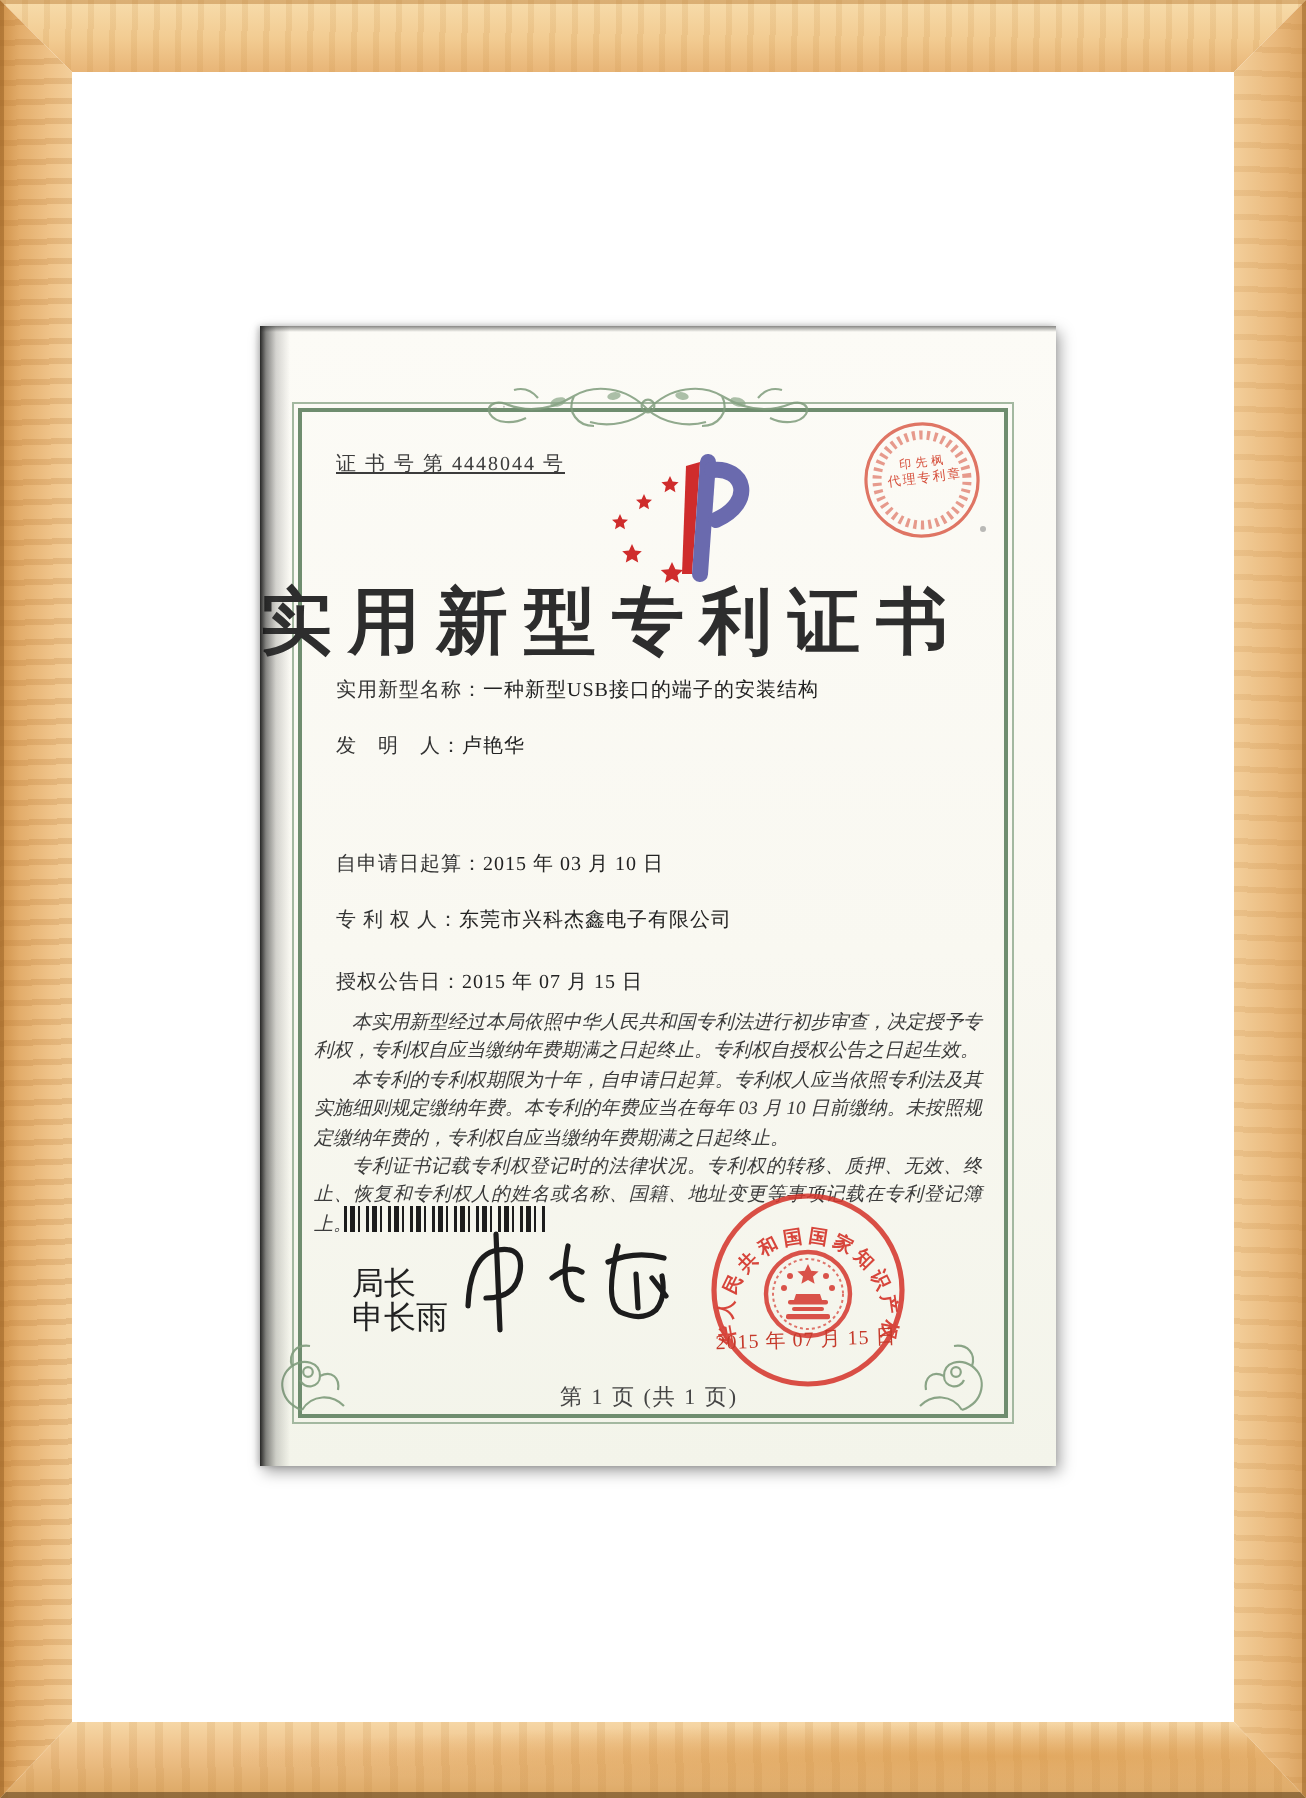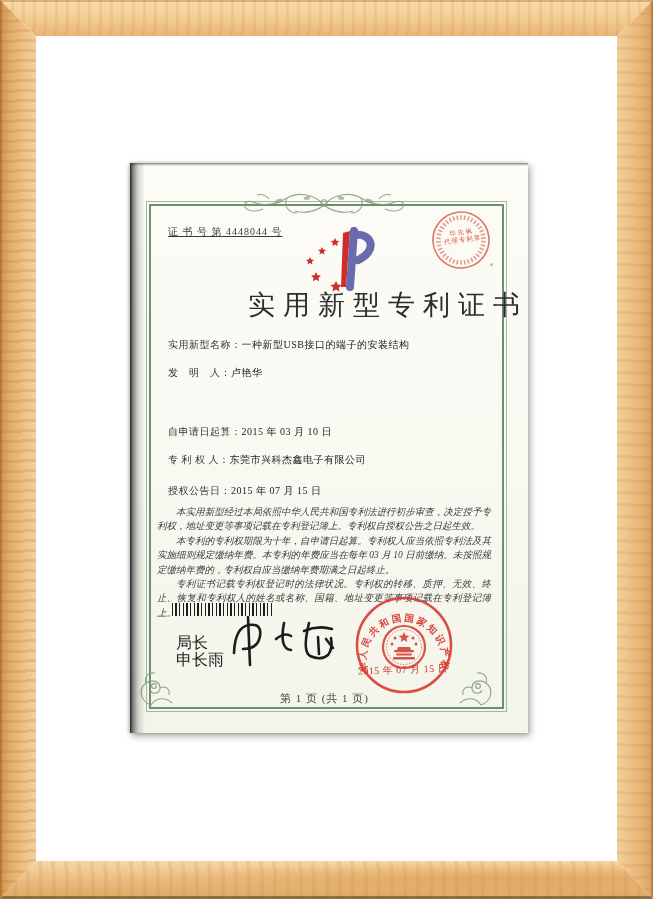--- a/index.html
+++ b/index.html
@@ -47,22 +47,22 @@
   .oc-left{left:6px;top:508px;}
   .oc-right{left:328px;top:508px;transform:scaleX(-1);}
   
   .certno{position:absolute;left:38px;top:62px;font-size:10px;letter-spacing:1px;color:#3c3c3c;text-decoration:underline;}
   .logo{position:absolute;left:168px;top:64px;}
   .agent-stamp{position:absolute;left:300px;top:46px;transform:rotate(-7deg);opacity:.92;}
   .agent-center{position:absolute;left:300px;top:46px;width:62px;transform:rotate(-7deg);
     color:#d6503d;text-align:center;}
   .agent-center .l1{margin-top:20px;font-size:6px;letter-spacing:2px;line-height:7px;}
   .agent-center .l2{font-size:6.5px;letter-spacing:1px;line-height:8px;}
-  .title{position:absolute;left:0;top:124px;width:100%;text-align:right;
-    font-size:27px;font-weight:400;letter-spacing:8px;color:#2d2d2d;}
+  .title{position:absolute;left:0;top:124px;width:100%;text-align:left;
+    font-size:36px;font-weight:700;letter-spacing:8px;color:#2d2d2d;}
   .frow{position:absolute;left:38px;width:330px;font-size:10px;color:#333;letter-spacing:.5px;white-space:nowrap;}
   .frow .lab{color:#333;}
   .frow .val{color:#222;}
   .r0{top:175px}.r1{top:203px}.r2{top:234px}.r3{top:262px}.r4{top:290px}.r5{top:321px}
   .paras{position:absolute;left:27px;top:342px;width:334px;font-size:9.5px;line-height:14.4px;
     color:#3b3b3b;text-align:justify;font-style:italic;}
   .paras p{margin:0;text-indent:2em;}
   .barcode{position:absolute;left:42px;top:440px;width:102px;height:13px;
     background:
       repeating-linear-gradient(90deg,#1d1d1d 0 1.5px,rgba(0,0,0,0) 1.5px 3px,#1d1d1d 3px 5.5px,rgba(0,0,0,0) 5.5px 7px,#1d1d1d 7px 8px,rgba(0,0,0,0) 8px 11px);}
@@ -165,21 +165,21 @@
       <span class="lab">自申请日起算：</span><span class="val">2015 年 03 月 10 日</span>
     </div>
     <div class="frow r4">
       <span class="lab">专 利 权 人：</span><span class="val">东莞市兴科杰鑫电子有限公司</span>
     </div>
     <div class="frow r5">
       <span class="lab">授权公告日：</span><span class="val">2015 年 07 月 15 日</span>
     </div>
 
     <div class="paras">
-      <p>本实用新型经过本局依照中华人民共和国专利法进行初步审查，决定授予专利权，地址变更等事项记载在专利登记簿上。专利权自授权公告之日起生效。</p>
+      <p>本实用新型经过本局依照中华人民共和国专利法进行初步审查，决定授予专利权，专利权自应当缴纳年费期满之日起终止。专利权自授权公告之日起生效。</p>
       <p>本专利的专利权期限为十年，自申请日起算。专利权人应当依照专利法及其实施细则规定缴纳年费。本专利的年费应当在每年 03 月 10 日前缴纳。未按照规定缴纳年费的，专利权自应当缴纳年费期满之日起终止。</p>
       <p>专利证书记载专利权登记时的法律状况。专利权的转移、质押、无效、终止、恢复和专利权人的姓名或名称、国籍、地址变更等事项记载在专利登记簿上。</p>
     </div>
 
     <div class="barcode"></div>
 
     <div class="director">
       <div>局长</div>
       <div>申长雨</div>
     </div>

